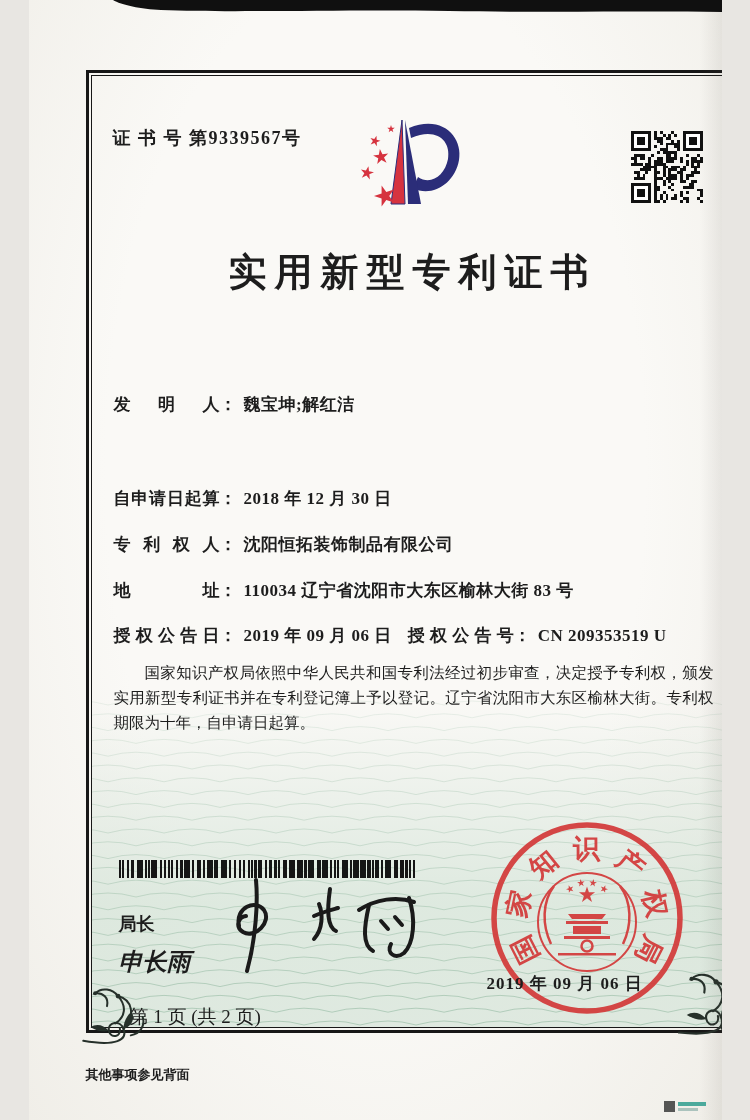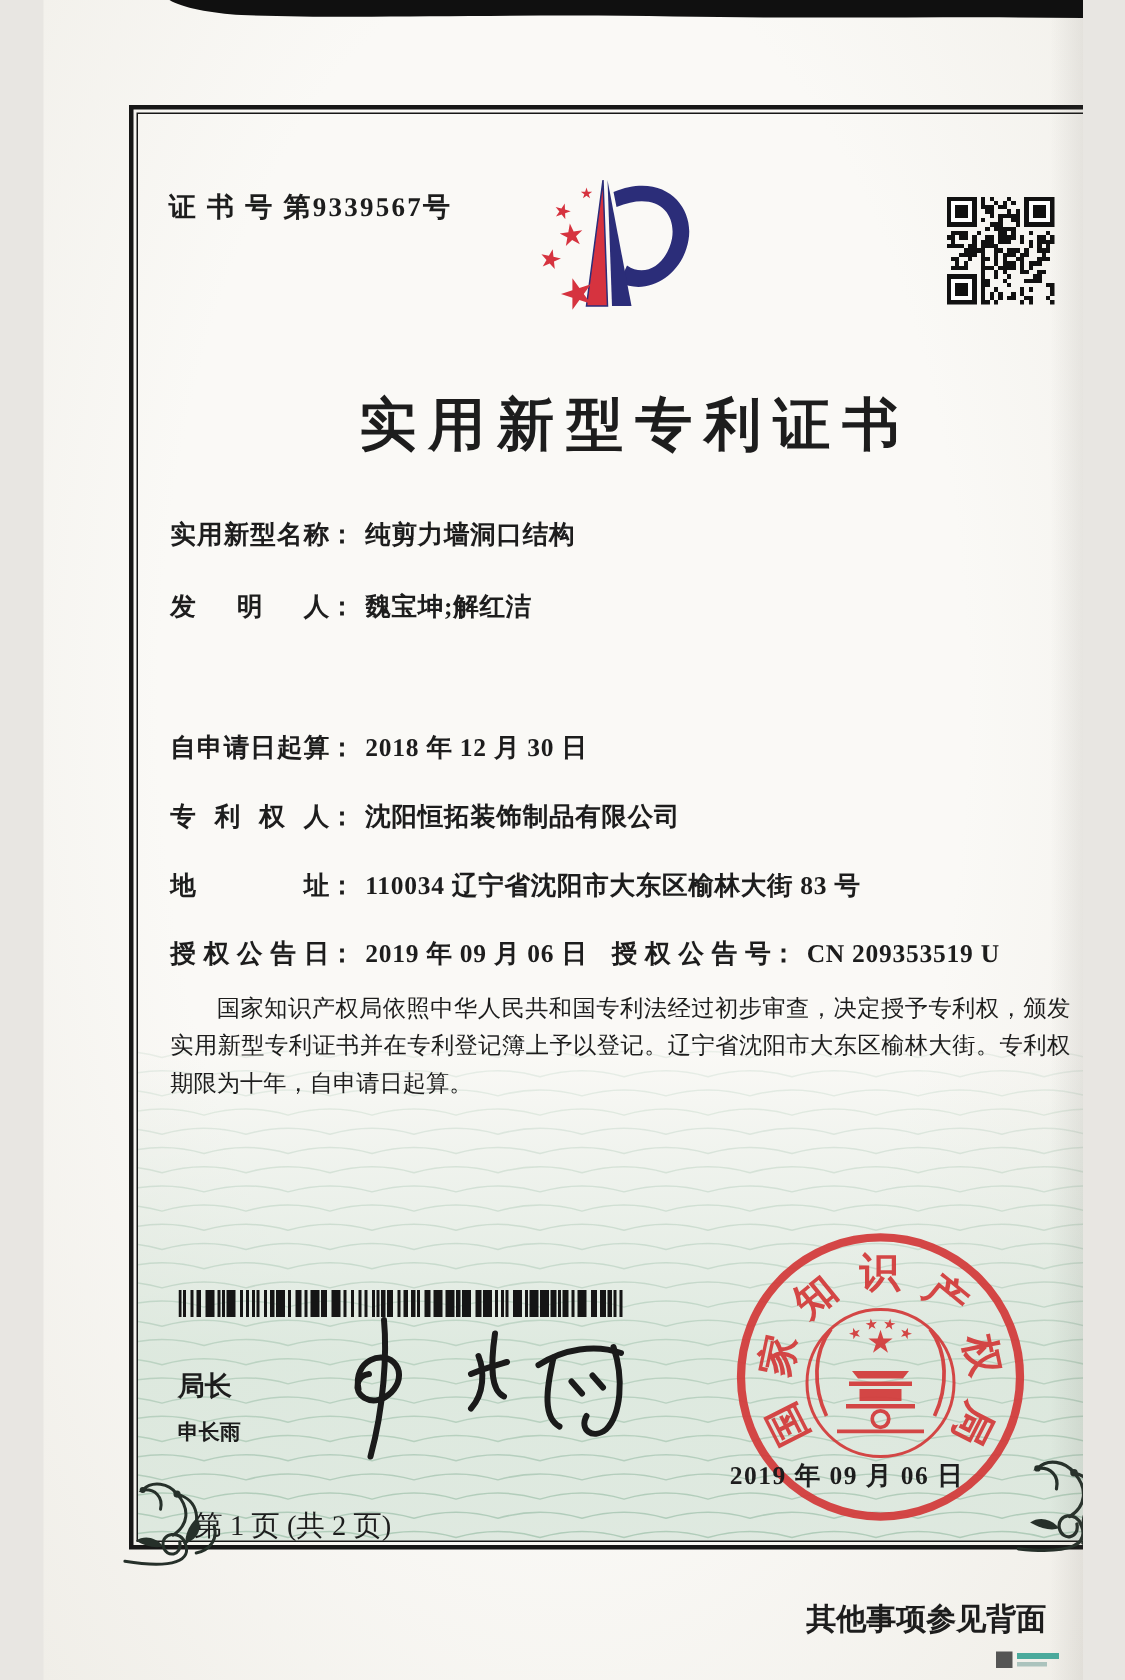--- a/index.html
+++ b/index.html
@@ -16,43 +16,43 @@
   .edge-shade{position:absolute;right:0;top:0;width:22px;height:100%;
         background:linear-gradient(to right, rgba(0,0,0,0), rgba(90,85,78,.10));z-index:5;}
   .bframe{position:absolute;left:57px;top:70px;width:652px;height:963px;border:3px solid #171717;z-index:3;pointer-events:none;}
   .bframe::after{content:"";position:absolute;inset:2px;border:1px solid #171717;}
   .band{position:absolute;left:63px;top:700px;width:638px;height:327px;z-index:0;
         background:linear-gradient(to bottom, rgba(223,233,224,0) 0%, rgba(219,231,221,.45) 30%, rgba(214,229,217,.78) 62%, rgba(219,231,221,.88) 100%);}
   .band svg{position:absolute;left:0;top:0;}
   .cert-no{position:absolute;left:84px;top:126px;font-size:18px;font-weight:600;letter-spacing:1.5px;z-index:2;}
   .logo{position:absolute;left:316px;top:112px;z-index:2;}
   .qr{position:absolute;left:602px;top:131px;z-index:2;}
-  .title{position:absolute;left:57px;top:246px;width:652px;margin:12px;text-align:center;
+  .title{position:absolute;left:57px;top:246px;width:652px;margin:1px;text-align:center;
          font-size:38px;font-weight:700;letter-spacing:8px;z-index:2;}
   .frow{position:absolute;left:85px;font-size:17px;font-weight:600;white-space:nowrap;z-index:2;}
   .flabel{display:inline-block;width:106px;text-align:justify;text-align-last:justify;}
   .colon{display:inline-block;margin-right:7px;}
   .fvalue{letter-spacing:.5px;}
   .r0{top:345px}.r1{top:393px}.r2{top:440px}.r3{top:487px}.r4{top:533px}.r5{top:579px}.r6{top:624px}
   .group2{margin-left:16px;}
   .paras{position:absolute;left:85px;top:660px;width:600px;font-size:15.5px;line-height:25px;
          text-align:justify;font-weight:500;z-index:2;}
   .paras p{margin:0;text-indent:2em;}
   .barcode{position:absolute;left:90px;top:860px;z-index:2;}
   .signer-title{position:absolute;left:90px;top:912px;font-size:18px;font-weight:600;z-index:2;}
-  .signer-name{position:absolute;left:90px;top:946px;font-size:14px;font-weight:600;z-index:2;}
+  .signer-name{position:absolute;left:90px;top:946px;font-size:24px;font-weight:600;z-index:2;font-style:italic;}
   .signature{position:absolute;left:182px;top:874px;z-index:2;}
   .seal{position:absolute;left:458px;top:818px;width:200px;height:200px;z-index:2;opacity:.93;}
   .seal-char{position:absolute;left:50%;top:50%;font-size:27px;font-weight:700;color:var(--seal-red);line-height:1;}
   .seal-date{position:absolute;left:458px;top:972px;font-size:17px;font-weight:600;letter-spacing:1px;z-index:3;}
   .page-num{position:absolute;left:57px;top:1004px;width:652px;text-align:left;font-size:19px;font-weight:500;z-index:2;padding-left:44px;}
   .orn{position:absolute;z-index:4;}
   .orn-l{left:50px;top:986px;}
   .orn-r{left:648px;top:972px;}
-  .back-note{position:absolute;left:57px;top:1066px;width:612px;text-align:right;font-size:20px;font-weight:600;z-index:2;}
+  .back-note{position:absolute;left:57px;top:1066px;width:612px;text-align:left;font-size:13px;font-weight:600;z-index:2;}
   .watermark{position:absolute;right:16px;bottom:8px;display:flex;gap:3px;align-items:center;opacity:.85;z-index:6;}
   .wm-box{width:11px;height:11px;background:#3a3a3a;display:inline-block;}
   .wm-lines{display:flex;flex-direction:column;gap:2px;}
   .wm-l1{width:28px;height:4px;background:#2f9e8f;}
   .wm-l2{width:20px;height:3px;background:#9fbcb6;}
 </style>
 </head>
 <body>
 
 <svg width="0" height="0" style="position:absolute" aria-hidden="true">
@@ -321,23 +321,20 @@
       <rect x="18" y="0" width="7" height="7" fill="#111"></rect>
       <rect x="19" y="1" width="5" height="5" fill="#fff"></rect>
       <rect x="20" y="2" width="3" height="3" fill="#111"></rect>
       <rect x="0" y="18" width="7" height="7" fill="#111"></rect>
       <rect x="1" y="19" width="5" height="5" fill="#fff"></rect>
       <rect x="2" y="20" width="3" height="3" fill="#111"></rect>
     </svg>
 
   <h1 class="title">实用新型专利证书</h1>
 
-  <div class="frow r0">
-    <span class="flabel">实用新型名称</span><span class="colon">：</span><span class="fvalue">纯剪力墙洞口结构</span>
-  </div>
   <div class="frow r1">
     <span class="flabel">发明人</span><span class="colon">：</span><span class="fvalue">魏宝坤;解红洁</span>
   </div>
   <div class="frow r3">
     <span class="flabel">自申请日起算</span><span class="colon">：</span><span class="fvalue">2018 年 12 月 30 日</span>
   </div>
   <div class="frow r4">
     <span class="flabel">专利权人</span><span class="colon">：</span><span class="fvalue">沈阳恒拓装饰制品有限公司</span>
   </div>
   <div class="frow r5">

